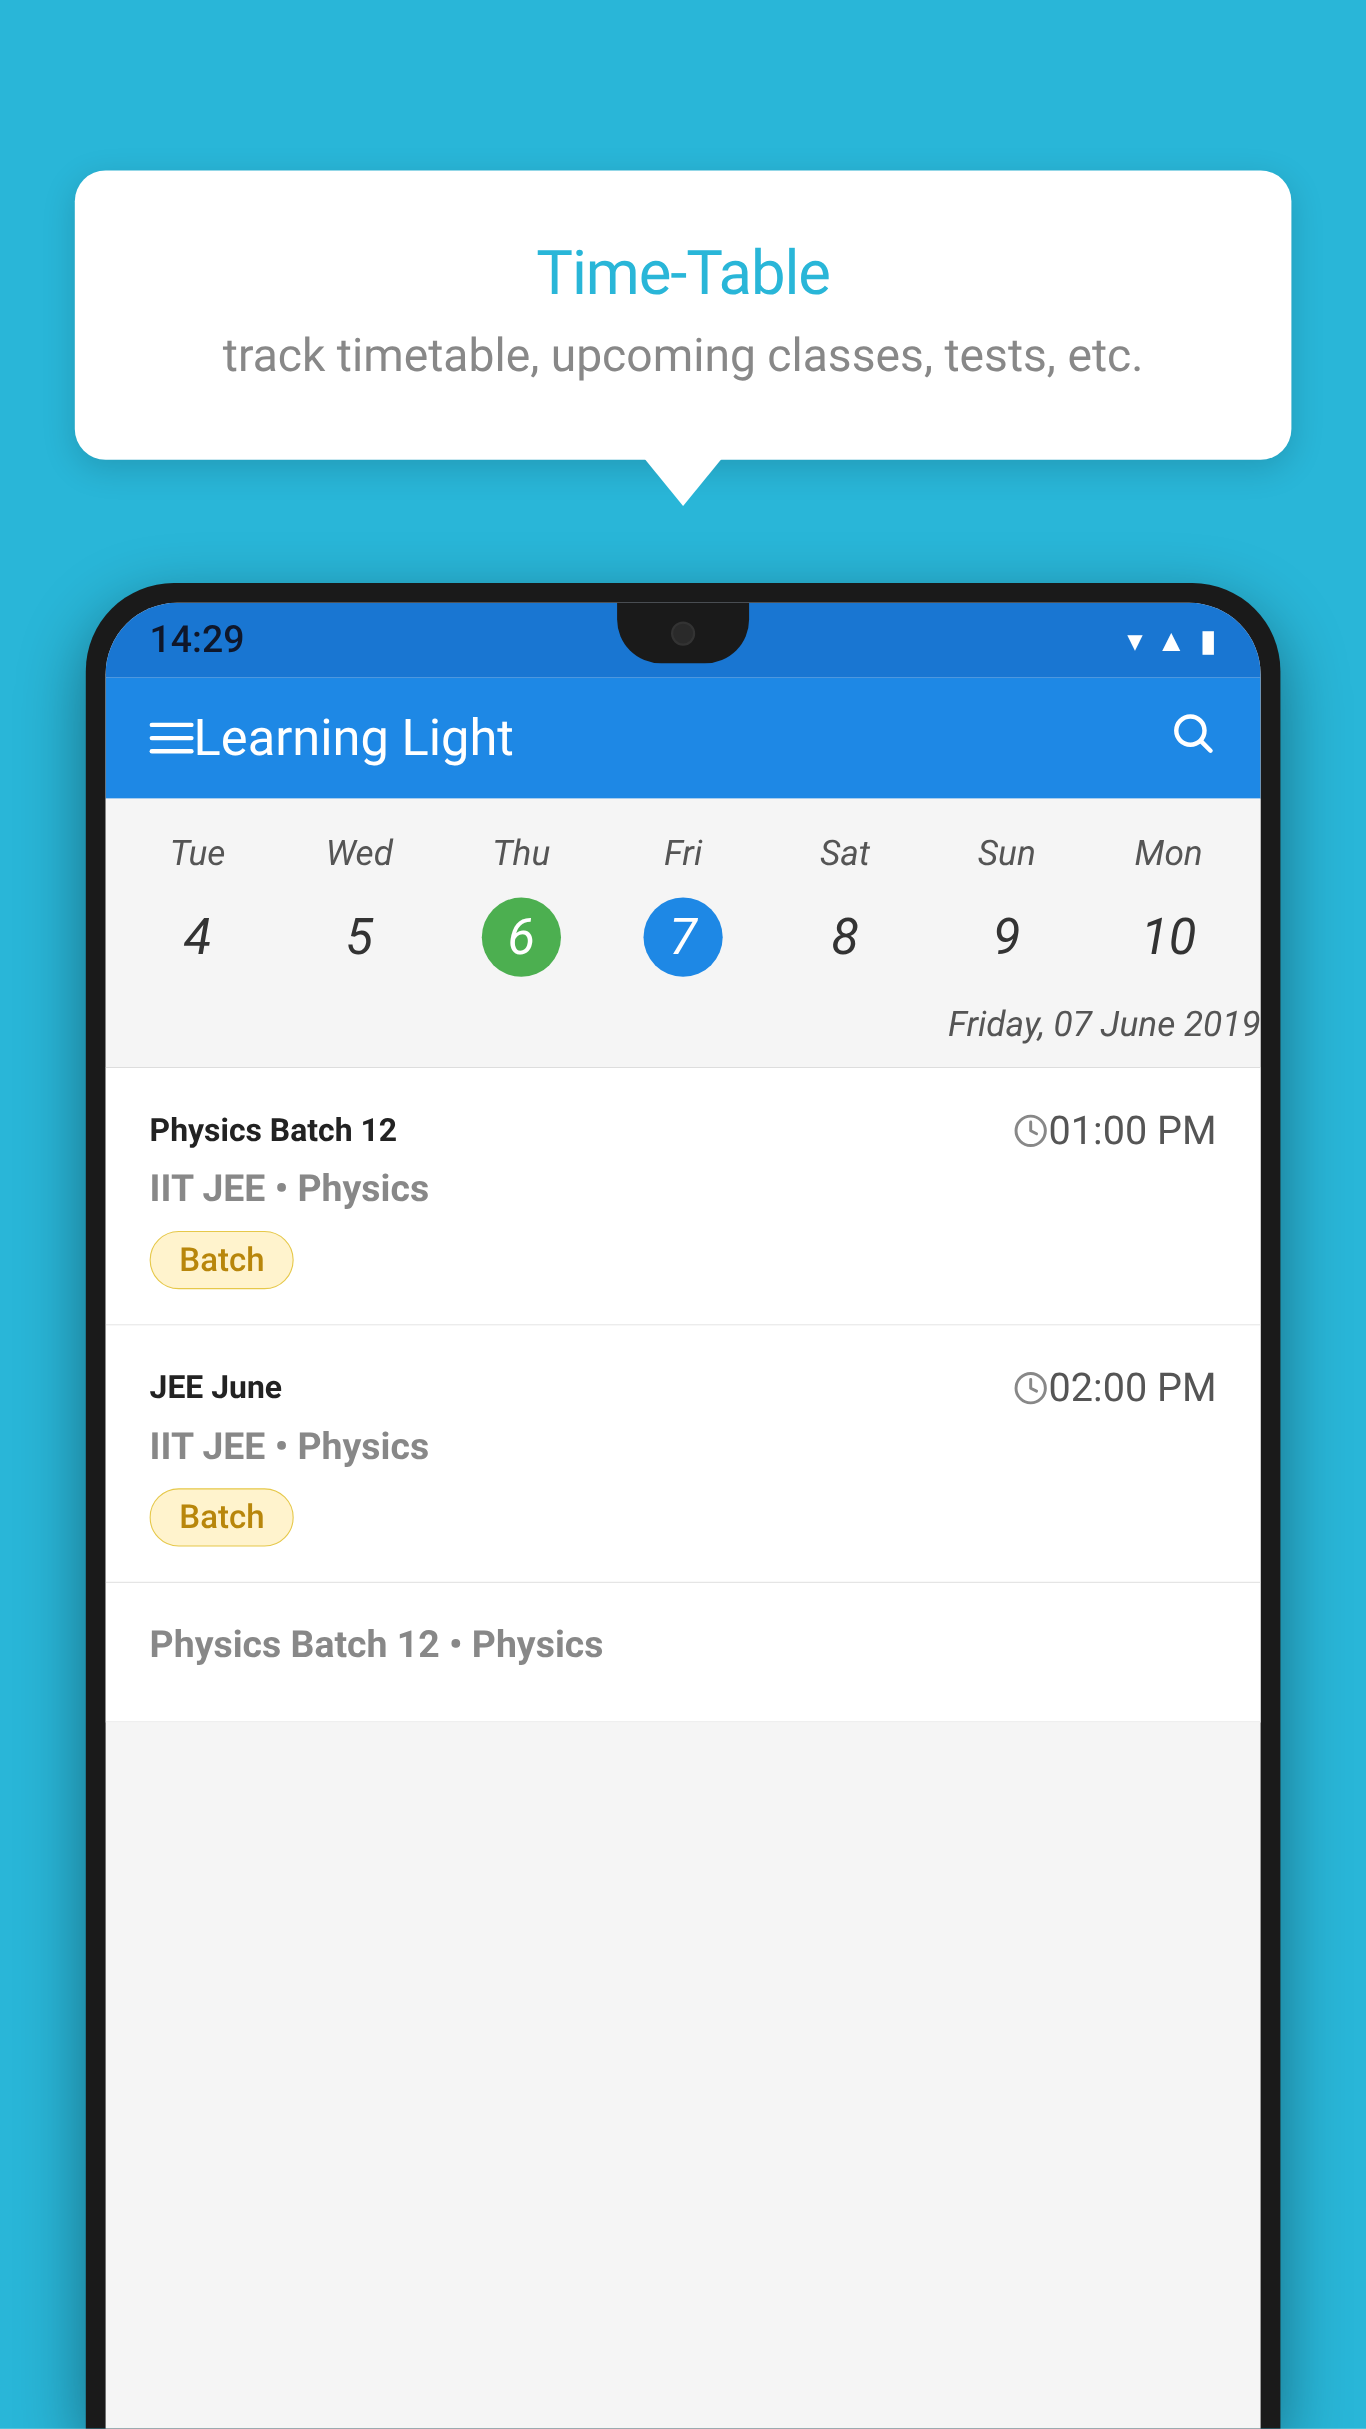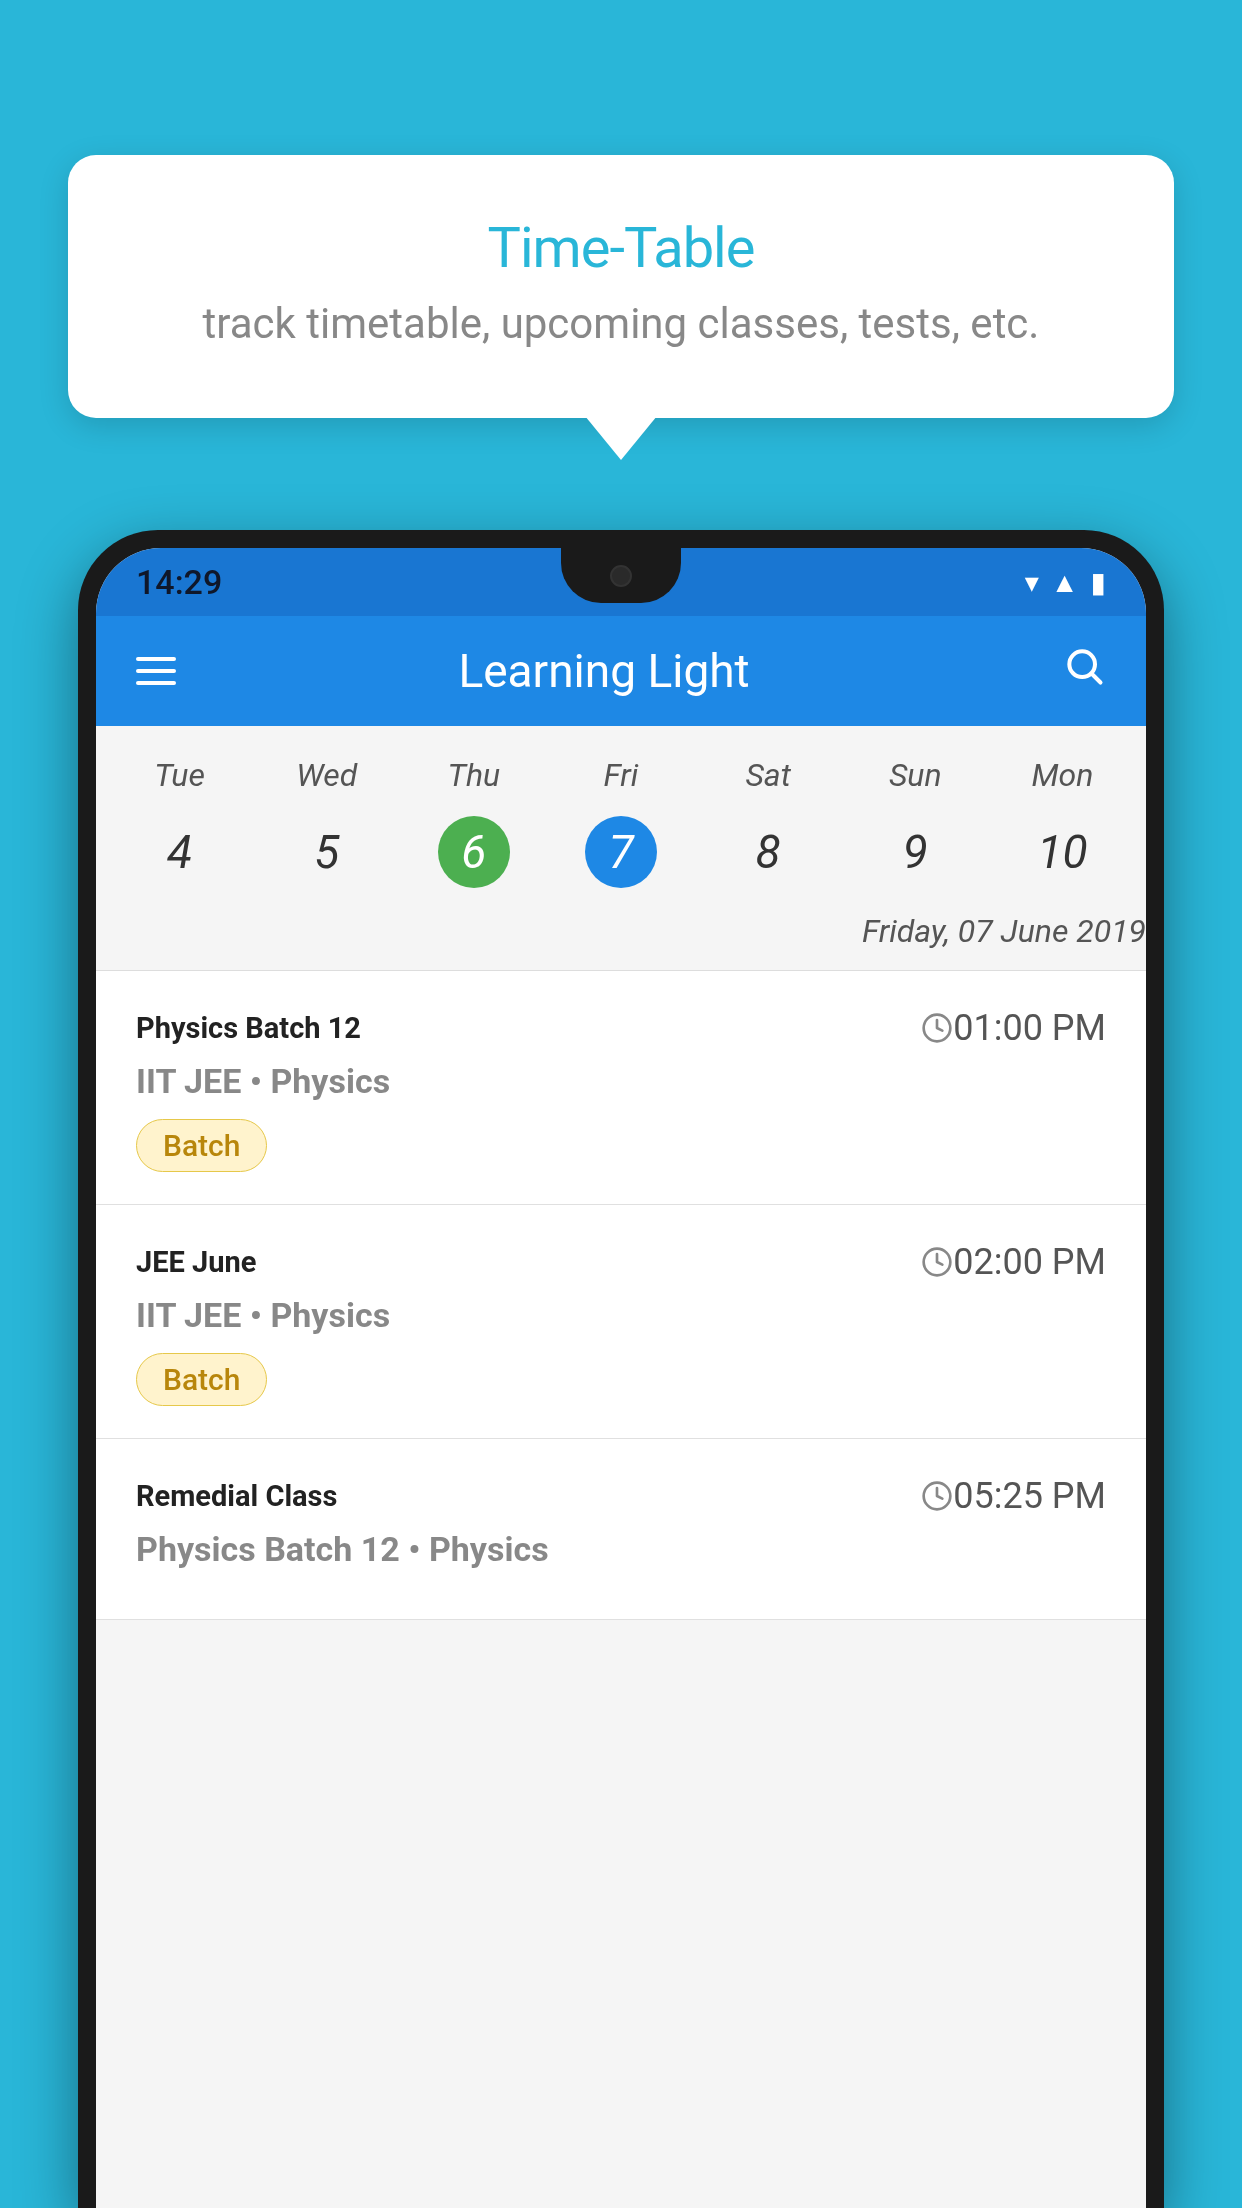--- a/index.html
+++ b/index.html
@@ -146,21 +146,21 @@
       height: 4px;
       background: white;
       border-radius: 2px;
     }
 
     .app-title {
       flex: 1;
       color: white;
       font-size: 46px;
       font-weight: 400;
-      text-align: center;
+      text-align: left;
       margin-left: -30px;
     }
 
     .search-icon-btn {
       color: white;
       font-size: 44px;
       cursor: pointer;
     }
 
     
@@ -369,28 +369,18 @@
             <div class="schedule-item-title">JEE June</div>
             <div class="schedule-item-time">
       <svg width="32" height="32" viewBox="0 0 24 24" fill="none" stroke="#888" stroke-width="2" stroke-linecap="round" stroke-linejoin="round">
         <circle cx="12" cy="12" r="10"></circle>
         <polyline points="12 6 12 12 16 14"></polyline>
       </svg>
       <span>02:00 PM</span>
     </div>
           </div><div class="schedule-item-subtitle">IIT JEE • Physics</div><span class="batch-badge">Batch</span></div>
         <div class="schedule-item">
-          <div class="schedule-item-header">
-            <div class="schedule-item-title">Remedial Class</div>
-            <div class="schedule-item-time">
-      <svg width="32" height="32" viewBox="0 0 24 24" fill="none" stroke="#888" stroke-width="2" stroke-linecap="round" stroke-linejoin="round">
-        <circle cx="12" cy="12" r="10"></circle>
-        <polyline points="12 6 12 12 16 14"></polyline>
-      </svg>
-      <span>05:25 PM</span>
-    </div>
-          </div>
           <div class="schedule-item-subtitle">Physics Batch 12 • Physics</div>
         </div>
       </div>
 
   </div>
 </div>
 
 </body></html>

